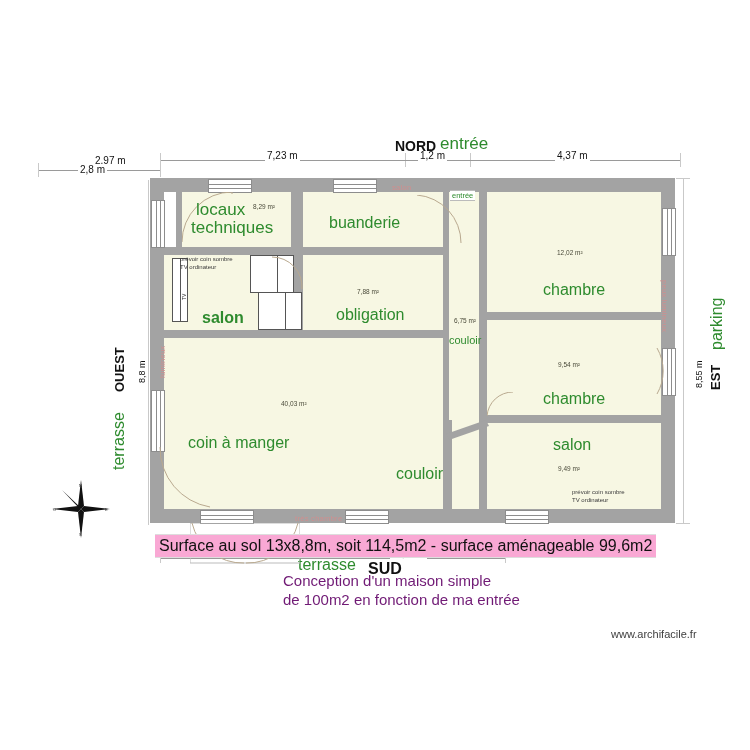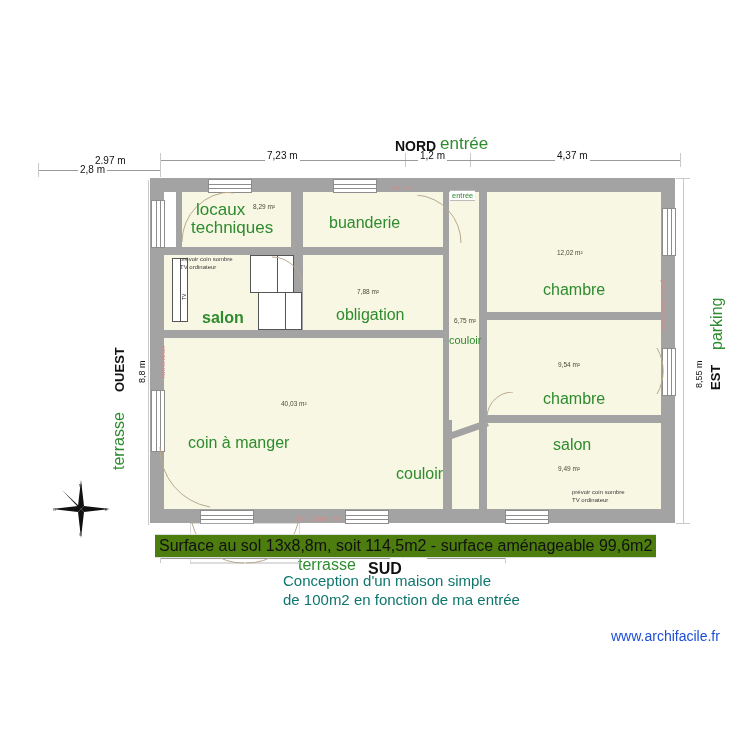--- a/index.html
+++ b/index.html
@@ -36,25 +36,25 @@
   .winh{position:absolute;background:#ffffff;}
   .winh:before,.winh:after{content:"";position:absolute;left:0;right:0;height:1px;background:#8d8d8d;}
   .winh:before{top:33%;} .winh:after{top:66%;}
   .winv{position:absolute;background:#ffffff;}
   .winv:before,.winv:after{content:"";position:absolute;top:0;bottom:0;width:1px;background:#8d8d8d;}
   .winv:before{left:33%;} .winv:after{left:66%;}
 
   .furn{position:absolute;background:#ffffff;border:1px solid #555;}
   .furn .split{position:absolute;top:0;bottom:0;width:1px;background:#555;}
 
-  .caption{position:absolute;font-size:15px;color:#0f766e;white-space:nowrap;}
-  .surfbar{position:absolute;background:#4d7c0f;border-top:1px solid #ddd;
+  .caption{position:absolute;font-size:15px;color:#701a75;white-space:nowrap;}
+  .surfbar{position:absolute;background:#f9a8d4;border-top:1px solid #ddd;
            border-bottom:1px solid #ddd;font-size:16px;color:#111;
            white-space:nowrap;padding:2px 4px;}
-  .site{position:absolute;font-size:14px;color:#1d4ed8;}
+  .site{position:absolute;font-size:11px;color:#404040;}
   .compass{position:absolute;}
 </style>
 </head>
 <body>
 
 <div class="plan">
 
   <div class="dimline" style="left:38px;top:170px;width:122px;height:1px;"></div>
   <div class="vline" style="left:38px;top:163px;height:14px;"></div>
   <div class="vline" style="left:160px;top:163px;height:14px;"></div>

